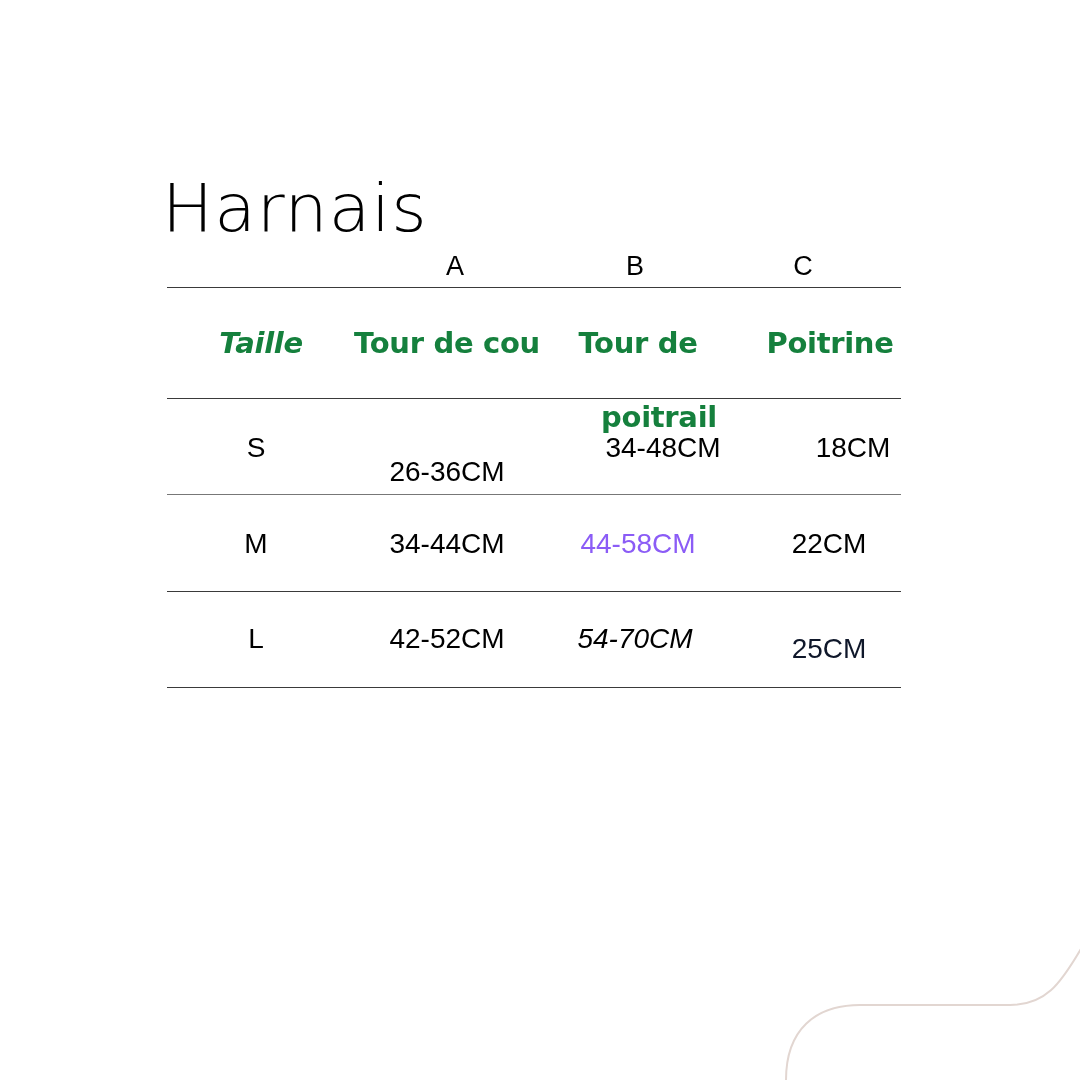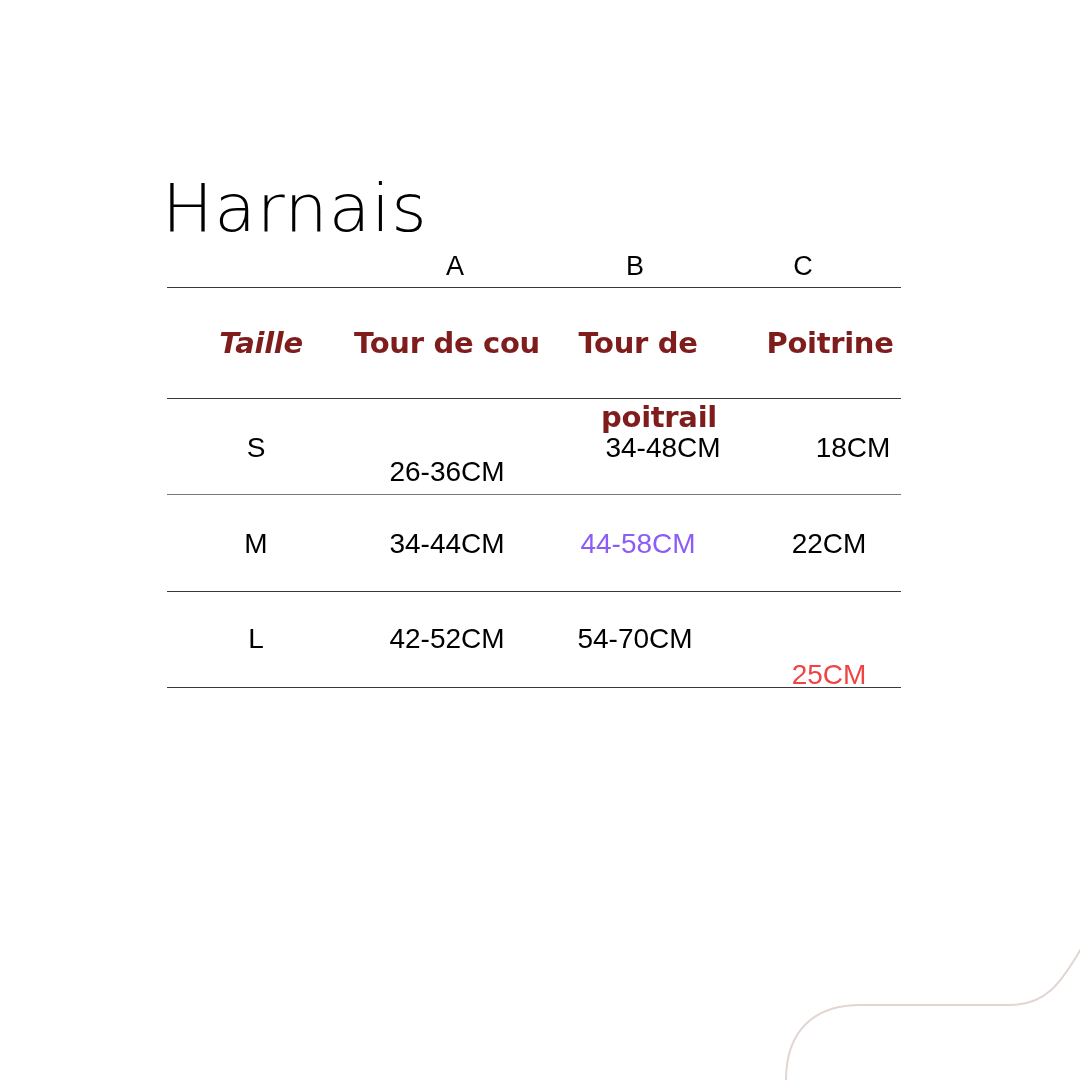--- a/index.html
+++ b/index.html
@@ -44,21 +44,21 @@
       text-align: center;
       color: #000;
     }
     .hdr {
       position: absolute;
       font-family: "DejaVu Sans", sans-serif;
       font-weight: bold;
       font-size: 29px;
       line-height: 41px;
       text-align: center;
-      color: #7f1d1d;
+      color: #15803d;
       letter-spacing: -0.3px;
     }
     .hdr.italic { font-style: italic; }
     .cell {
       position: absolute;
       font-family: "Liberation Sans", sans-serif;
       font-size: 28px;
       line-height: 32px;
       text-align: center;
       color: #000;
@@ -107,20 +107,20 @@
   <div>
     <div class="cell" style="left:161px; top:528px;">M</div>
     <div class="cell" style="left:352px; top:528px;">34-44CM</div>
     <div class="cell" style="left:543px; top:528px; color:#8b5cf6;">44-58CM</div>
     <div class="cell" style="left:734px; top:528px;">22CM</div>
   </div>
 
   <div>
     <div class="cell" style="left:161px; top:623px;">L</div>
     <div class="cell" style="left:352px; top:623px;">42-52CM</div>
-    <div class="cell" style="left:540px; top:623px;">54-70CM</div>
-    <div class="cell" style="left:734px; top:659px; color:#ef4444;">25CM</div>
+    <div class="cell" style="left:540px; top:623px;font-style:italic;">54-70CM</div>
+    <div class="cell" style="left:734px; top:633px; color:#0f172a;">25CM</div>
   </div>
 </div>
 
 <svg class="deco" viewBox="0 0 1080 1080">
   <path d="M 786 1080 C 786 1030, 815 1005, 860 1005 L 1010 1005 C 1045 1005, 1060 985, 1082 947" fill="none" stroke="#e2d6d1" stroke-width="2"></path>
 </svg>
 
 </body></html>

